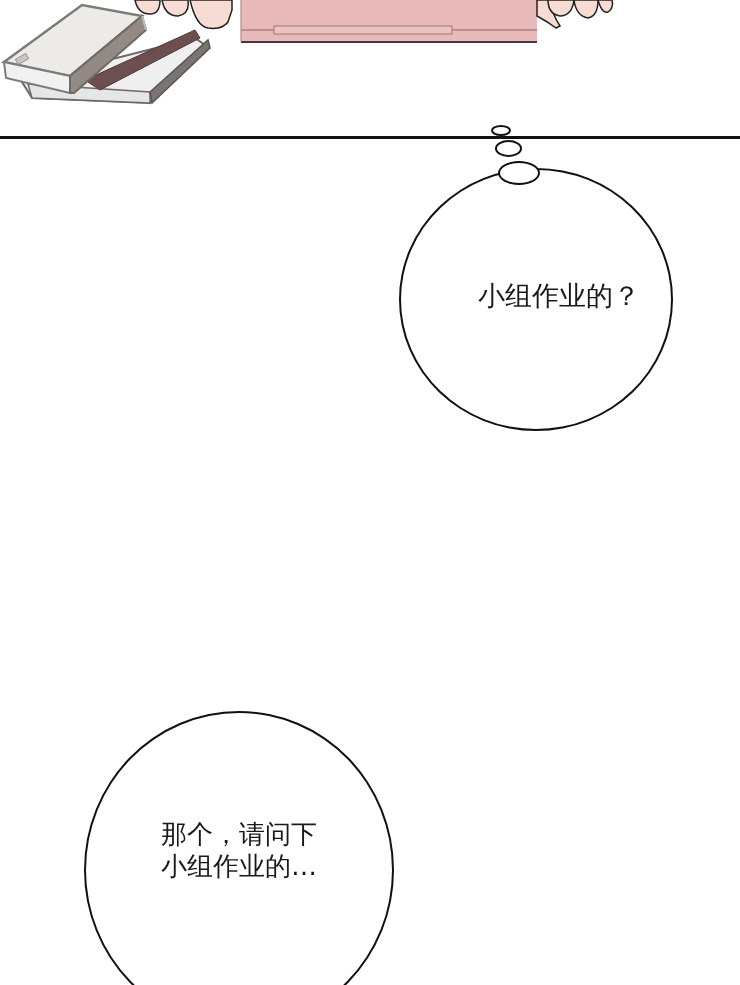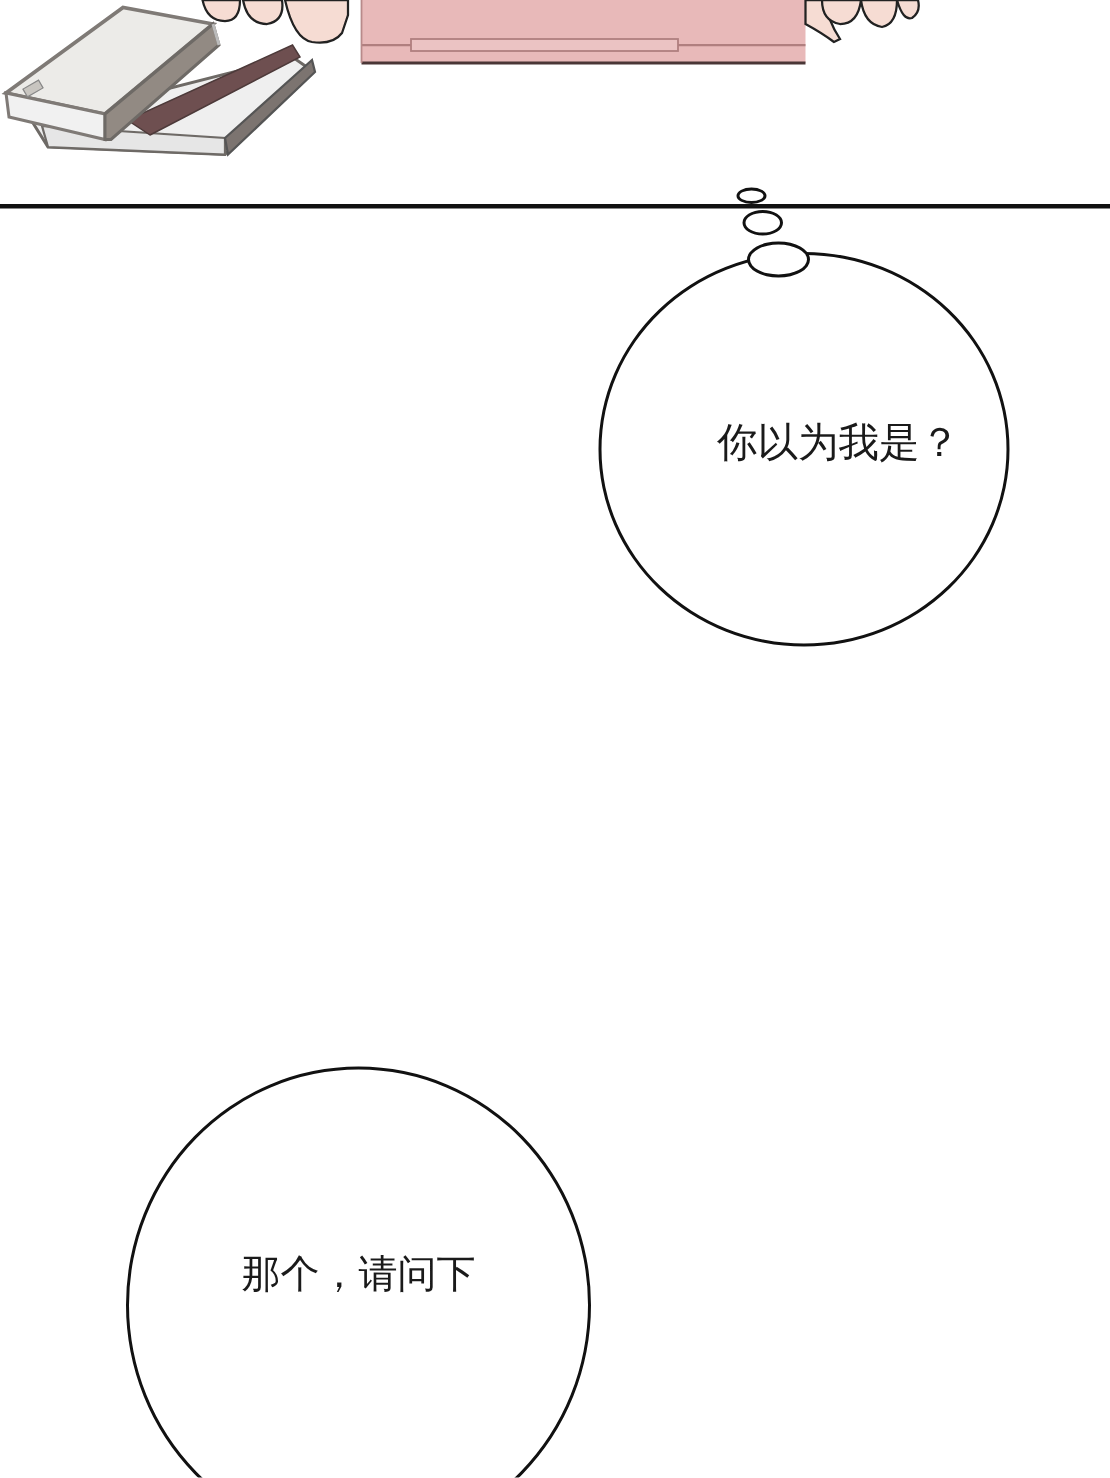--- a/index.html
+++ b/index.html
@@ -101,21 +101,22 @@
 </div>
 
 <div class="panel-border"></div>
 
 <div class="thought-dot" style="left:491px; top:125px; width:20px; height:11px;"></div>
 <div class="thought-dot" style="left:495px; top:140px; width:27px; height:17px;"></div>
 <div class="thought-dot" style="left:498px; top:161px; width:42px; height:24px; z-index:2;"></div>
 
 <div class="bubble bubble-1" style="left:399px; top:168px; width:274px; height:263px;">
   <div class="bubble-text" style="margin-top:-6px;">
-    <span style="align-self:flex-start; padding-left:46px;">你以为我是？</span>
+    <span style="align-self:flex-start; padding-left:46px;">小组作业的？</span>
   </div>
 </div>
 
 <div class="bubble bubble-2" style="left:84px; top:711px; width:310px; height:318px;">
   <div class="bubble-text" style="margin-top:-38px;">
     <span>那个，请问下</span>
+    <span>小组作业的…</span>
   </div>
 </div>
 
 </body></html>

